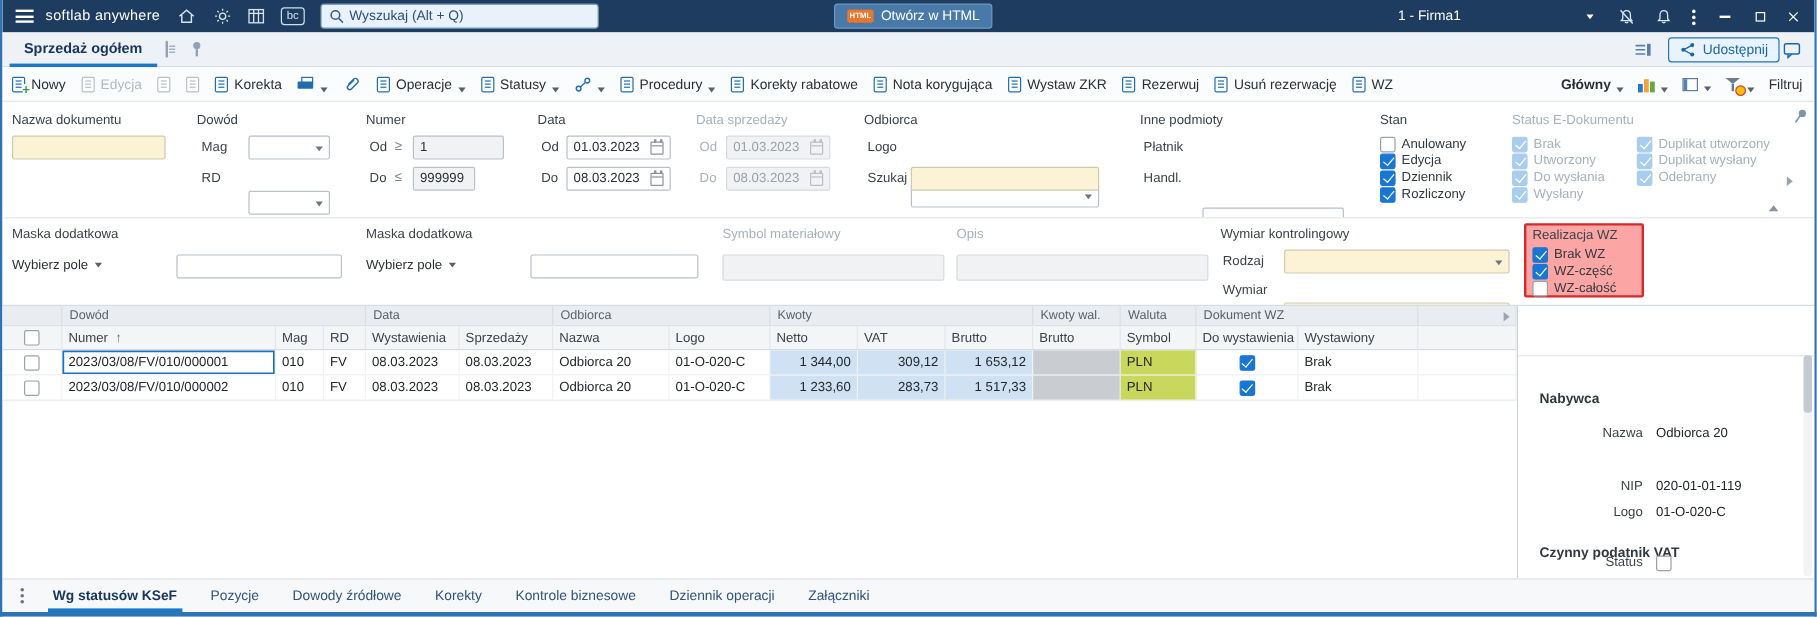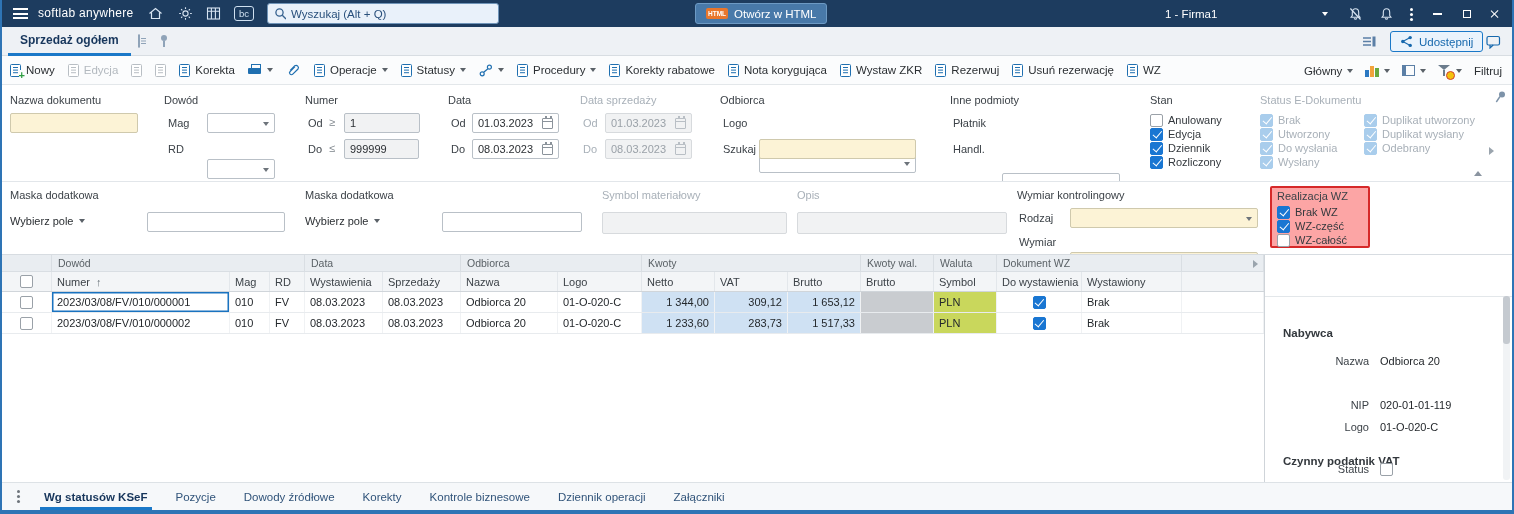--- a/index.html
+++ b/index.html
@@ -37,21 +37,21 @@
   .tabico{position:absolute;top:8px;cursor:pointer}
   .sdoc{width:10px;height:12px;border:1.2px solid #8fa3b8;border-radius:1px;position:relative}
   .sdoc::after{content:"";position:absolute;left:1.5px;top:2.5px;width:5px;height:1px;background:#8fa3b8;box-shadow:0 2.5px 0 #8fa3b8,0 5px 0 #8fa3b8}
   .pin{width:10px;height:13px;position:relative}
   .pin::before{content:"";position:absolute;top:0;left:2px;width:6px;height:6px;border-radius:50%;background:#8fa3b8}
   .pin::after{content:"";position:absolute;top:6px;left:4.3px;width:1.5px;height:6px;background:#8fa3b8}
   .sharebtn{position:absolute;left:1388px;top:4px;height:21px;border:1px solid #1a78c8;border-radius:3px;background:#eaf3fc;color:#1668ad;font-size:11.5px;display:flex;align-items:center;gap:6px;padding:0 9px;cursor:pointer;font-family:inherit}
 
   
   .toolbar{position:absolute;left:0;top:56px;right:0;height:29px;background:#fbfcfd;border-bottom:1px solid #e3e7ea;display:flex;align-items:center;padding-left:8px;gap:13px}
-  .tbtn{display:flex;align-items:center;gap:5px;font-size:11.5px;color:#2b2f33;cursor:pointer;white-space:nowrap}
+  .tbtn{display:flex;align-items:flex-end;gap:5px;font-size:11.5px;color:#2b2f33;cursor:pointer;white-space:nowrap}
   .tbtn.dis{color:#b3b9bf;cursor:default}
   .dico{width:11px;height:13px;border:1.2px solid #1f6fb0;border-radius:1.5px;position:relative;background:#fff;flex:none}
   .dico::after{content:"";position:absolute;left:2px;top:2.6px;width:5px;height:1.1px;background:#1f6fb0;box-shadow:0 2.6px 0 #1f6fb0,0 5.2px 0 #1f6fb0}
   .dico.gray{border-color:#b8bec4}.dico.gray::after{background:#b8bec4;box-shadow:0 2.6px 0 #b8bec4,0 5.2px 0 #b8bec4}
   .ovplus{position:absolute;right:-5px;bottom:-5px;font-size:11px;font-weight:700;color:#2f9e44;line-height:1;background:#fbfcfd}
   .ovplus::before{content:"+"}
   .printer{width:14px;height:13px;position:relative;flex:none}
   .printer::before{content:"";position:absolute;top:0;left:3px;width:8px;height:4px;border:1px solid #1f6fb0}
   .printer::after{content:"";position:absolute;top:4px;left:0;width:13px;height:6px;background:#1f6fb0;border-radius:1px}
   .chart{display:flex;align-items:flex-end;gap:1.5px;height:13px}
@@ -59,21 +59,21 @@
   .chart i:nth-child(1){height:7px;background:#2b78c2}
   .chart i:nth-child(2){height:11px;background:#f2a33c}
   .chart i:nth-child(3){height:9px;background:#69a83f}
   .layo{width:13px;height:11px;border:1.2px solid #5b7fa6;position:relative}
   .layo::after{content:"";position:absolute;left:0;top:0;bottom:0;width:3.2px;background:#5b7fa6}
   .funl{width:13px;height:13px;position:relative}
   .funl::before{content:"";position:absolute;left:0.5px;top:1px;border-left:6px solid transparent;border-right:6px solid transparent;border-top:5.5px solid #6b7c8d}
   .funl::after{content:"";position:absolute;left:5.5px;top:5.5px;width:2px;height:6px;background:#6b7c8d}
   .wbadge{position:absolute;right:-4px;bottom:-3px;width:9px;height:9px;border-radius:50%;background:#f4c20d;border:1.5px solid #d23f31}
   .tb-right{position:absolute;right:10px;top:0;height:29px;display:flex;align-items:center;gap:12px}
-  .bold{font-weight:400}
+  .bold{font-weight:700}
 
   
   .f1{position:absolute;left:0;top:85px;right:0;height:96px;background:#fff}
   .f2{position:absolute;left:0;top:181px;right:0;height:73px;background:#fff;border-top:1px solid #e2e6ea}
   .flbl{font-size:11px;color:#3c4248;white-space:nowrap}
   .flbl.muted,.cbl.muted{color:#a8b0b8}
   .inp{height:20px;border:1px solid #b9c0c7;border-radius:2px;background:#fff;display:flex;align-items:center;padding:0 5px;gap:4px}
   .inp input{border:none;outline:none;background:transparent;font-family:inherit;font-size:11px;color:#2b2f33;width:100%}
   .inp.yellow{background:#fcf3d6;border-color:#cfc9ad}
   .inp.grayed{background:#f1f2f3}
@@ -357,21 +357,21 @@
       </div>
 
     <span class="abs flbl" style="left:303px;top:9px">Numer</span>
     <span class="abs flbl" style="left:306px;top:32px">Od</span>
     <span class="abs op" style="left:327px;top:31px">≥</span>
     <div class="abs inp grayed" style="left:342px;top:28px;width:76px">
         <input value="1" style="">
       </div>
     <span class="abs flbl" style="left:306px;top:58px">Do</span>
     <span class="abs op" style="left:327px;top:57px">≤</span>
-    <div class="abs inp grayed" style="left:342px;top:54px;width:75px">
+    <div class="abs inp grayed" style="left:342px;top:54px;width:52px">
         <input value="999999" style="">
       </div>
 
     <span class="abs flbl" style="left:446px;top:9px">Data</span>
     <span class="abs flbl" style="left:449px;top:32px">Od</span>
     <div class="abs inp" style="left:470px;top:28px;width:87px">
         <input value="01.03.2023" style="">
         <span class="cal"></span>
       </div>
     <span class="abs flbl" style="left:449px;top:58px">Do</span>

